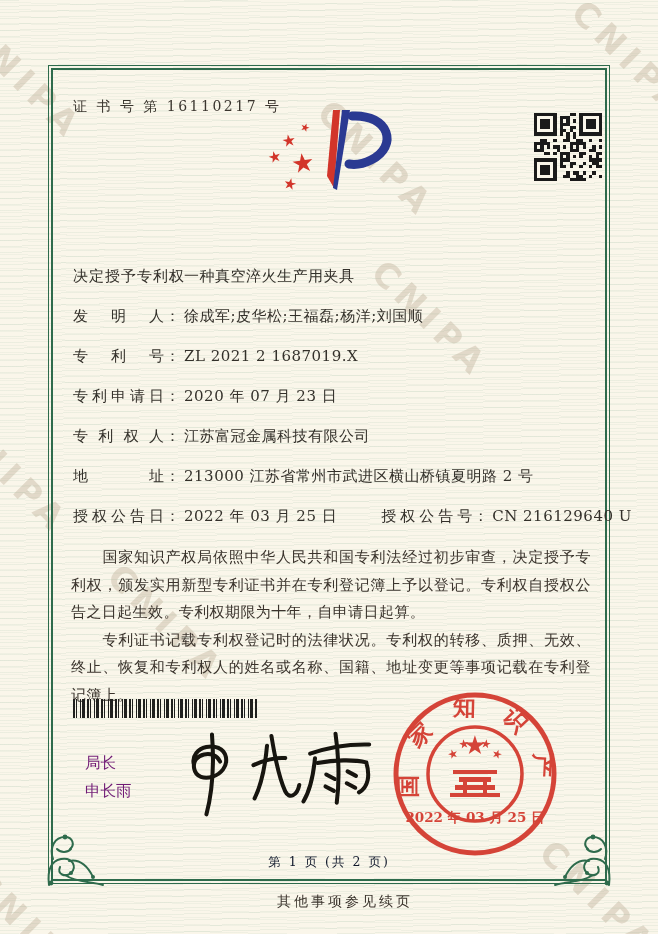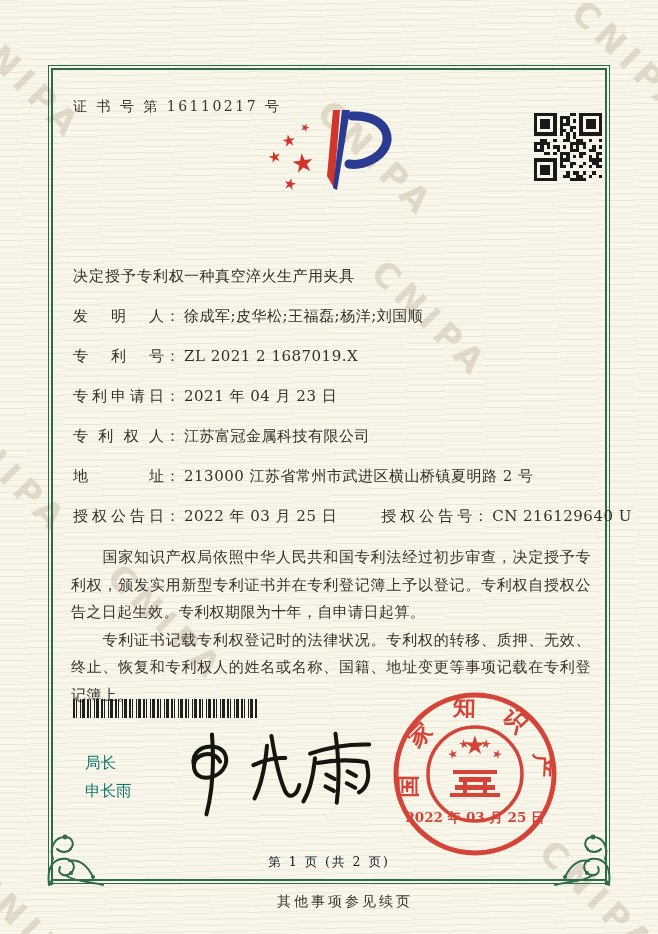--- a/index.html
+++ b/index.html
@@ -78,21 +78,21 @@
   .barcode {
     position:absolute; left:24px; top:633px; width:184px; height:19px;
     background:
       repeating-linear-gradient(90deg,
         #20201e 0 2px, transparent 2px 3px,
         #20201e 3px 4px, transparent 4px 7px,
         #20201e 7px 8px, transparent 8px 9px,
         #20201e 9px 12px, transparent 12px 14px);
   }
 
-  .signer { position:absolute; left:36px; top:683px; font-size:15.5px; line-height:28px; color:#0f766e; }
+  .signer { position:absolute; left:36px; top:683px; font-size:15.5px; line-height:28px; color:#701a75; }
   .signature { position:absolute; left:118px; top:660px; width:240px; height:95px; transform:rotate(-2deg); }
 
   .seal { position:absolute; left:340px; top:622px; width:172px; height:172px;
           mix-blend-mode:multiply; opacity:0.93; }
 
   .page-info {
     position:absolute; bottom:12px; left:0; width:100%;
     text-align:center; font-size:12.5px; letter-spacing:2px; color:#0f172a;
   }
   .footer-note {
@@ -295,21 +295,21 @@
       <div class="field-row">
         <span class="field-label">决定授予专利权</span><span class="field-colon">：</span><span class="field-value">一种真空淬火生产用夹具</span>
       </div>
       <div class="field-row">
         <span class="field-label">发明人</span><span class="field-colon">：</span><span class="field-value">徐成军;皮华松;王福磊;杨洋;刘国顺</span>
       </div>
       <div class="field-row">
         <span class="field-label">专利号</span><span class="field-colon">：</span><span class="field-value">ZL 2021 2 1687019.X</span>
       </div>
       <div class="field-row">
-        <span class="field-label">专利申请日</span><span class="field-colon">：</span><span class="field-value">2021 年 04 月 23 日</span>
+        <span class="field-label">专利申请日</span><span class="field-colon">：</span><span class="field-value">2020 年 07 月 23 日</span>
       </div>
       <div class="field-row">
         <span class="field-label">专利权人</span><span class="field-colon">：</span><span class="field-value">江苏富冠金属科技有限公司</span>
       </div>
       <div class="field-row">
         <span class="field-label">地址</span><span class="field-colon">：</span><span class="field-value">213000 江苏省常州市武进区横山桥镇夏明路 2 号</span>
       </div>
       <div class="field-row">
         <span><span class="field-label">授权公告日</span><span class="field-colon">：</span><span class="field-value">2022 年 03 月 25 日</span></span><span class="field-pair2"><span class="field-label">授权公告号</span><span class="field-colon">：</span><span class="field-value">CN 216129640 U</span></span>
       </div>

